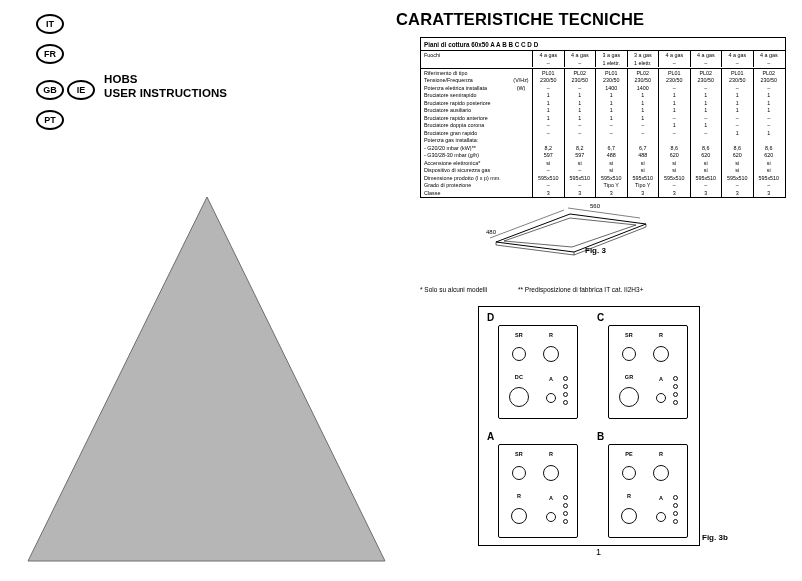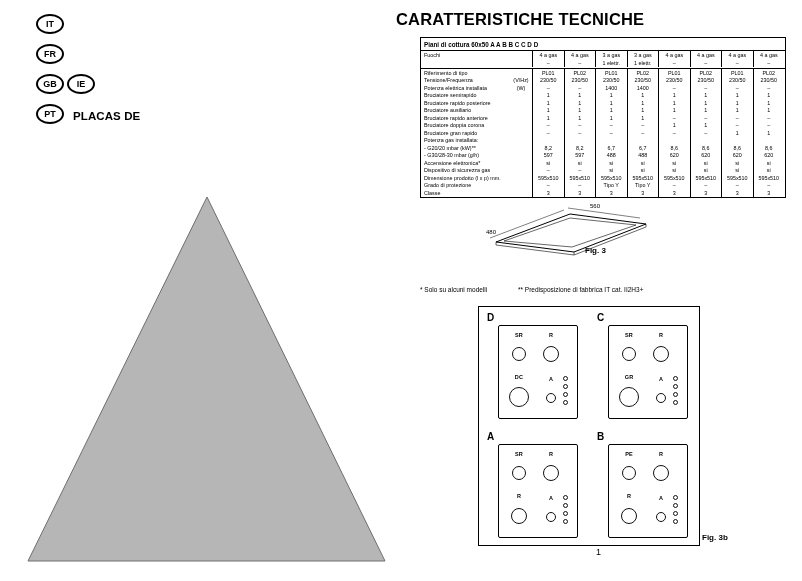--- a/index.html
+++ b/index.html
@@ -81,27 +81,30 @@
     <div class="lang-item">
       <div class="ovals">
         <span class="oval">FR</span>
       </div>
     </div>
     <div class="lang-item">
       <div class="ovals">
         <span class="oval">GB</span>
         <span class="oval">IE</span>
       </div>
+      <div class="lang-text">
+        <div>HOBS</div>
+        <div>USER INSTRUCTIONS</div>
+      </div>
     </div>
     <div class="lang-item">
       <div class="ovals">
         <span class="oval">PT</span>
       </div>
       <div class="lang-text">
-        <div>PLACAS DE</div>
       </div>
     </div>
   </div>
 
 <svg class="triangle-svg" width="802" height="581">
   <polygon points="207,197 385,561 28,561" stroke="#6e6e6e" stroke-width="1" fill="#b6b6b6"></polygon>
 </svg>
 
 <div class="page-title">CARATTERISTICHE TECNICHE</div>
 

